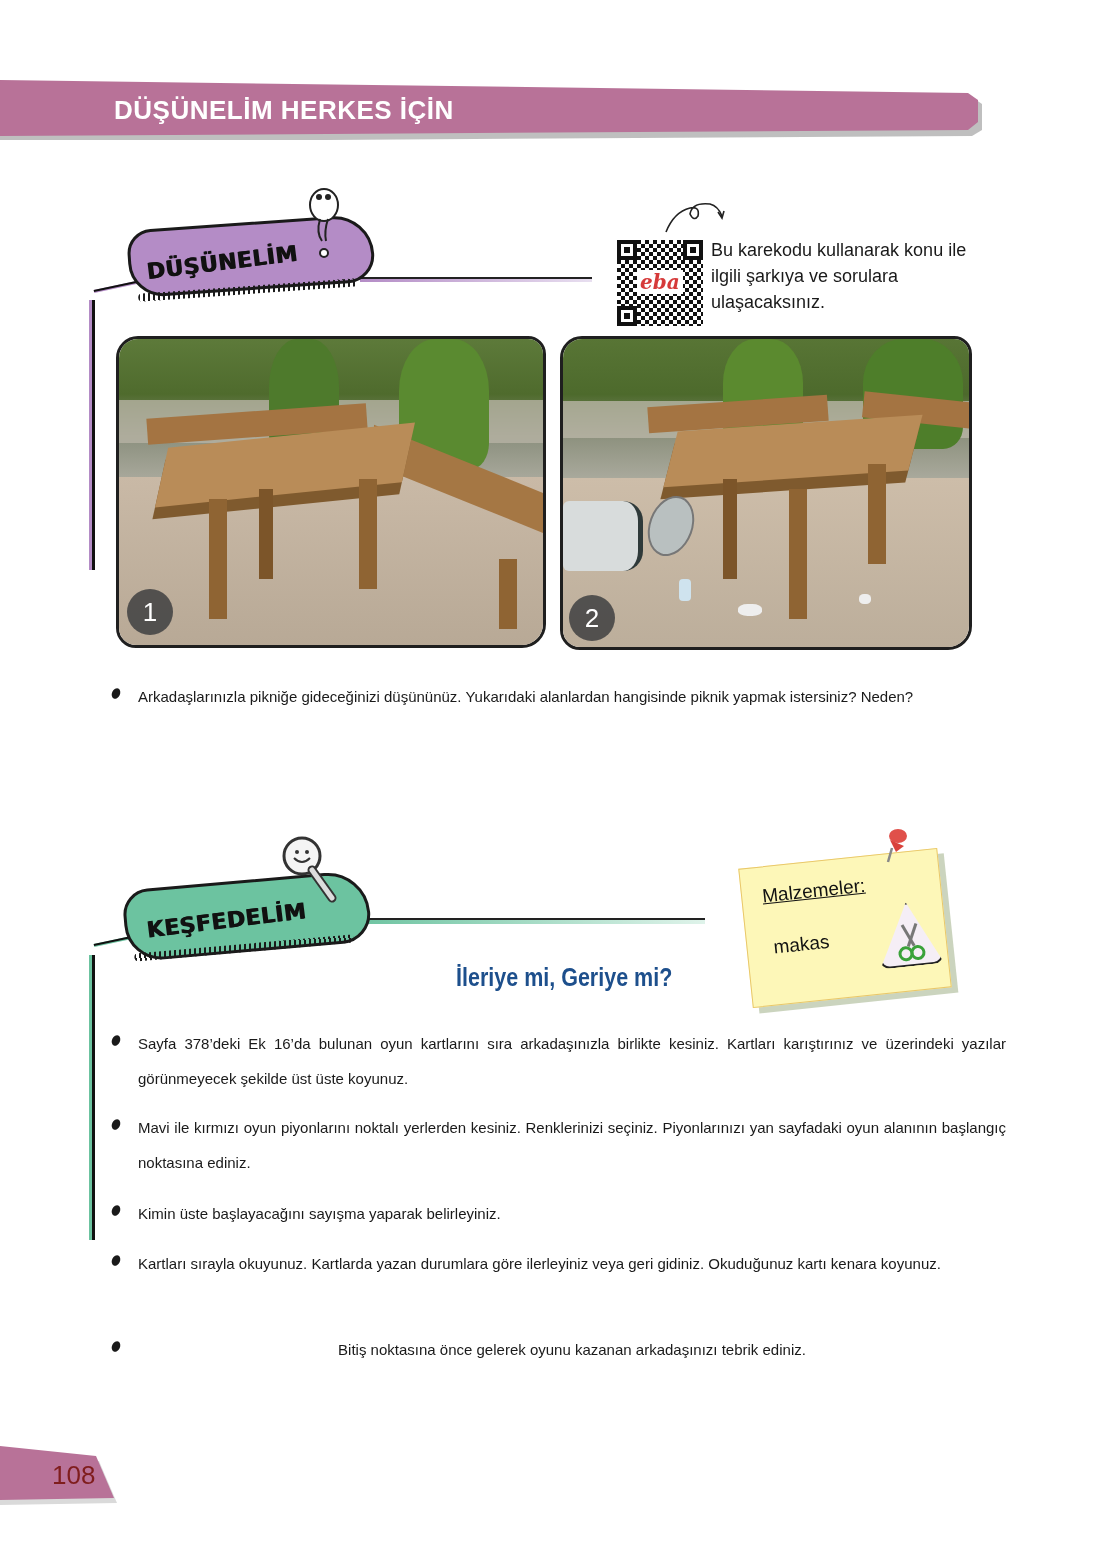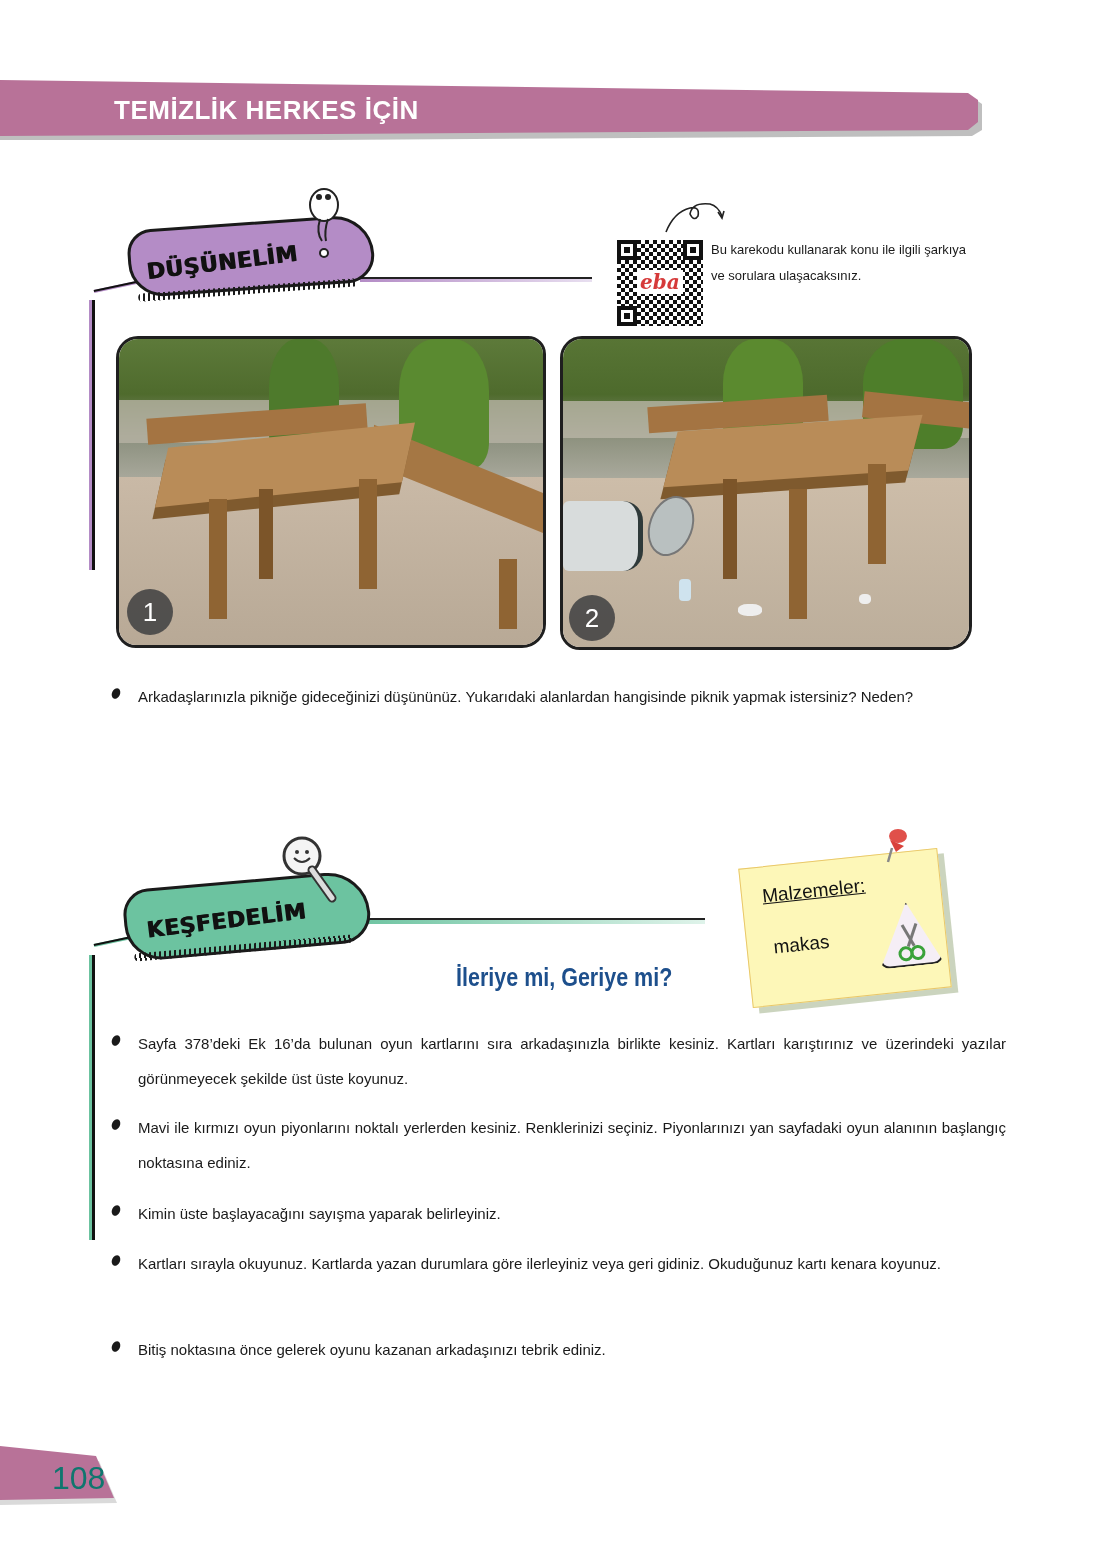--- a/index.html
+++ b/index.html
@@ -52,21 +52,21 @@
       #fff;
   }
   .qr-finder { position: absolute; width: 20px; height: 20px; border: 4px solid #111; background: #fff; }
   .qr-finder::after { content: ""; position: absolute; left: 3px; top: 3px; width: 6px; height: 6px; background: #111; }
   .qr-logo {
     position: absolute; left: 20px; top: 30px; background: #fff; padding: 0 3px;
     font-family: "DejaVu Serif", serif; font-style: italic; font-weight: bold; font-size: 20px; color: #d63a3a;
   }
   .qr-text {
     position: absolute; left: 711px; top: 237px; width: 270px;
-    font-family: "Liberation Sans", sans-serif; font-size: 13px; line-height: 26px; color: #1a1a1a;
+    font-family: "Liberation Sans", sans-serif; font-size: 18px; line-height: 26px; color: #1a1a1a;
   }
   .qr-arrow { position: absolute; left: 660px; top: 198px; }
 
   
   .photo {
     position: absolute; border: 3px solid #1f1f1f; border-radius: 22px 18px 24px 20px; overflow: hidden;
   }
   .photo-1 { left: 116px; top: 336px; width: 430px; height: 312px; }
   .photo-2 { left: 560px; top: 336px; width: 412px; height: 314px; }
   .ph-layer { position: absolute; }
@@ -117,29 +117,29 @@
   .pnum-tab {
     position: absolute; left: 0; top: 1446px; width: 114px; height: 54px;
     background: #b87298; clip-path: polygon(0 0, 96px 10px, 114px 52px, 0 54px);
   }
   .pnum-shadow {
     position: absolute; left: 0; top: 1449px; width: 117px; height: 56px;
     background: #dadada; clip-path: polygon(0 2px, 99px 12px, 117px 54px, 0 56px);
   }
   .pnum {
     position: absolute; left: 52px; top: 1460px; font-family: "Liberation Sans", sans-serif;
-    font-size: 32px; color: #0f766e;
+    font-size: 26px; color: #7f1d1d;
   }
 </style>
 </head>
 <body>
 
 <div class="banner-shadow"></div>
 <div class="banner"></div>
-<div class="banner-title">TEMİZLİK HERKES İÇİN</div>
+<div class="banner-title">DÜŞÜNELİM HERKES İÇİN</div>
 
 <div>
   <div class="vrail" style="left:92px;top:300px;height:270px;border-left:3px solid #111;box-shadow:-3px 0 0 #b48cc6;"></div>
   <div class="rail" style="left:94px;top:290px;width:60px;background:#b48cc6;border-top:2px solid #111;transform:rotate(-12deg);transform-origin:left;"></div>
   <div class="rail" style="left:360px;top:277px;width:232px;height:5px;background:linear-gradient(90deg,#b48cc6,#e8dff0);border-top:2px solid #222;"></div>
   <div class="blob" style="left:128px;top:222px;width:246px;height:68px;background:#b48cc6;transform:rotate(-4deg);"></div>
   <div class="blob-ridge" style="left:138px;top:286px;width:220px;transform:rotate(-4deg);"></div>
   <div class="sec-text" style="left:146px;top:250px;">DÜŞÜNELİM</div>
   <svg style="position:absolute;left:300px;top:183px;" width="50" height="80" viewBox="0 0 50 80">
     <ellipse cx="24" cy="22" rx="14" ry="16" fill="#fff" stroke="#222" stroke-width="2"></ellipse>
@@ -252,18 +252,18 @@
 <div class="bullet-row" style="top:1196px;width:900px;">
   <span class="bullet"></span>
   <div class="btext" style="width:868px;">Kimin üste başlayacağını sayışma yaparak belirleyiniz.</div>
 </div>
 <div class="bullet-row" style="top:1246px;width:900px;">
   <span class="bullet"></span>
   <div class="btext" style="width:868px;text-align:justify;">Kartları sırayla okuyunuz. Kartlarda yazan durumlara göre ilerleyiniz veya geri gidiniz. Okuduğunuz kartı kenara koyunuz.</div>
 </div>
 <div class="bullet-row" style="top:1332px;width:900px;">
   <span class="bullet"></span>
-  <div class="btext" style="width:868px;">Bitiş noktasına önce gelerek oyunu kazanan arkadaşınızı tebrik ediniz.</div>
+  <div class="btext" style="width:868px;text-align:center;">Bitiş noktasına önce gelerek oyunu kazanan arkadaşınızı tebrik ediniz.</div>
 </div>
 
 <div class="pnum-shadow"></div>
 <div class="pnum-tab"></div>
 <div class="pnum">108</div>
 
 </body></html>

